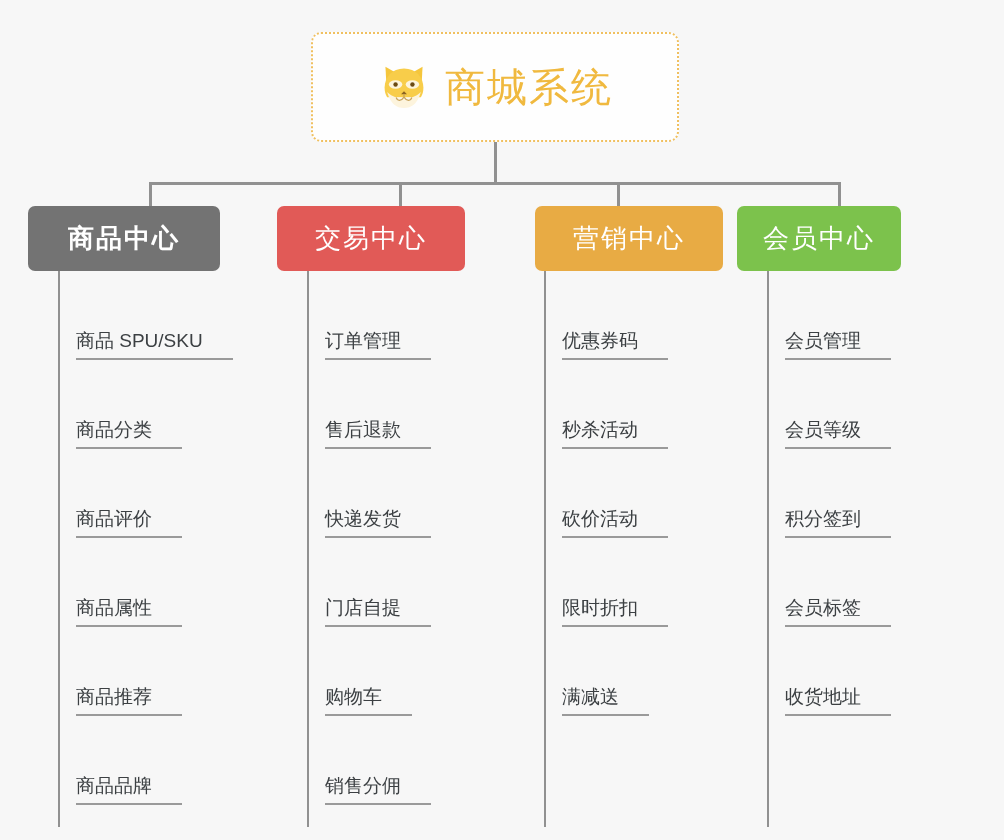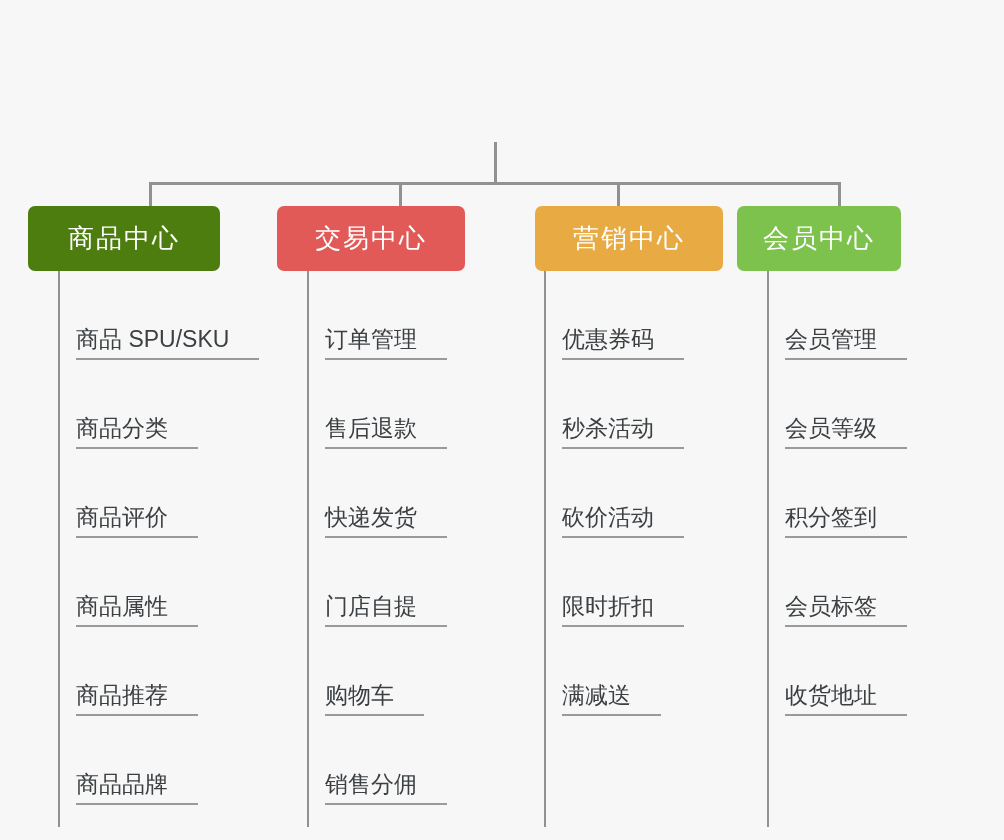--- a/index.html
+++ b/index.html
@@ -68,21 +68,21 @@
   }
   .leaf{
     position:relative;
     height:89px;
     display:flex;
     align-items:flex-end;
     padding-left:18px;
     box-sizing:border-box;
   }
   .leaf-label{
-    font-size:23px;
+    font-size:19px;
     color:#3c4043;
     white-space:nowrap;
     line-height:1.15;
     padding-bottom:6px;
     border-bottom:2px solid #9a9a9a;
     padding-right:30px;
   }
 
   
   #col-0{left:28px;}
@@ -92,30 +92,54 @@
   #col-2{left:514px;}
   #col-2 .cat-box{width:188px;background:#e8ab44;}
   #col-3{left:737px;}
   #col-3 .cat-box{width:164px;background:#7cc24c;}
 </style>
 </head>
 <body style="background: rgb(247, 247, 247);">
 
 <div id="canvas">
 
+  <div class="root-node" style="border-color: rgb(240, 192, 96); border-style: dotted; background: rgb(254, 254, 254);">
+    <div class="root-inner">
+      <svg class="dog-icon" viewBox="0 0 64 64">
+
+        <path d="M10 8 L11 26 L24 16 Z" fill="#f5c63c"></path>
+        <path d="M54 8 L53 26 L40 16 Z" fill="#f5c63c"></path>
+
+        <path d="M32 10 C46 10 55 20 55 33 C55 38 54 41 52 44 L12 44 C10 41 9 38 9 33 C9 20 18 10 32 10 Z" fill="#f8cd4a"></path>
+
+        <path d="M12 38 C16 52 23 57 32 57 C41 57 48 52 52 38 C46 44 38 46 32 46 C26 46 18 44 12 38 Z" fill="#fdf4dd"></path>
+
+        <ellipse cx="22" cy="29" rx="8" ry="5" fill="#fdf4dd"></ellipse>
+        <ellipse cx="42" cy="29" rx="8" ry="5" fill="#fdf4dd"></ellipse>
+
+        <ellipse cx="22" cy="29" rx="2.6" ry="2.6" fill="#6b4a14"></ellipse>
+        <ellipse cx="42" cy="29" rx="2.6" ry="2.6" fill="#6b4a14"></ellipse>
+
+        <path d="M32 37 L28.5 40.5 L35.5 40.5 Z" fill="#8a6321"></path>
+
+        <path d="M32 41 L32 44 M32 44 C28 50 24 48 23 45 M32 44 C36 50 40 48 41 45" stroke="#c9a45c" stroke-width="1.6" fill="none" stroke-linecap="round"></path>
+      </svg>
+      <span class="root-title" style="color: rgb(240, 185, 63);">商城系统</span>
+    </div>
+  </div>
 
   <div class="conn conn-stub" style="background: rgb(145, 145, 145);"></div>
   <div class="conn conn-bar" style="background: rgb(145, 145, 145);"></div>
   <div class="conn conn-drop" style="left: 149px; background: rgb(145, 145, 145);"></div>
   <div class="conn conn-drop" style="left: 399px; background: rgb(145, 145, 145);"></div>
   <div class="conn conn-drop" style="left: 617px; background: rgb(145, 145, 145);"></div>
   <div class="conn conn-drop" style="left: 838px; background: rgb(145, 145, 145);"></div>
 
   <div class="column" id="col-0">
-    <div class="cat-box" style="background: #4d7c0f; color: rgb(255, 255, 255);">
+    <div class="cat-box" style="background: #737373; color: rgb(255, 255, 255); font-weight: bold;">
       <span>商品中心</span>
     </div>
     <div class="trunk" style="background: rgb(145, 145, 145); height: 556px;"></div>
     <div class="leaves">
       <div class="leaf">
           <span class="leaf-label">商品 SPU/SKU</span>
         </div>
       <div class="leaf">
           <span class="leaf-label">商品分类</span>
         </div>

